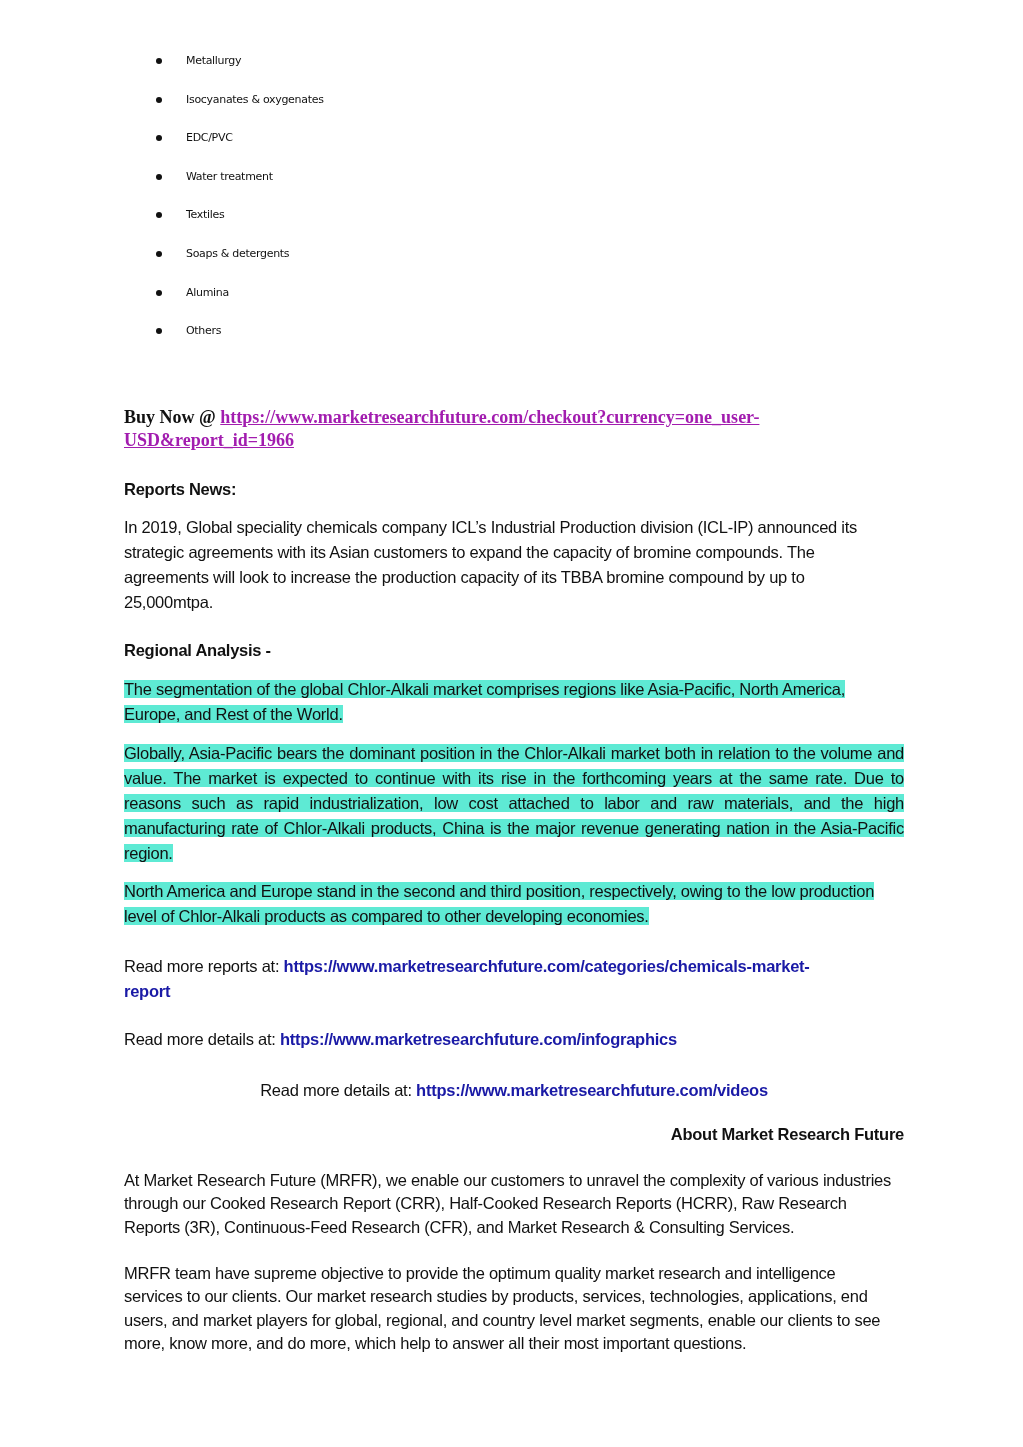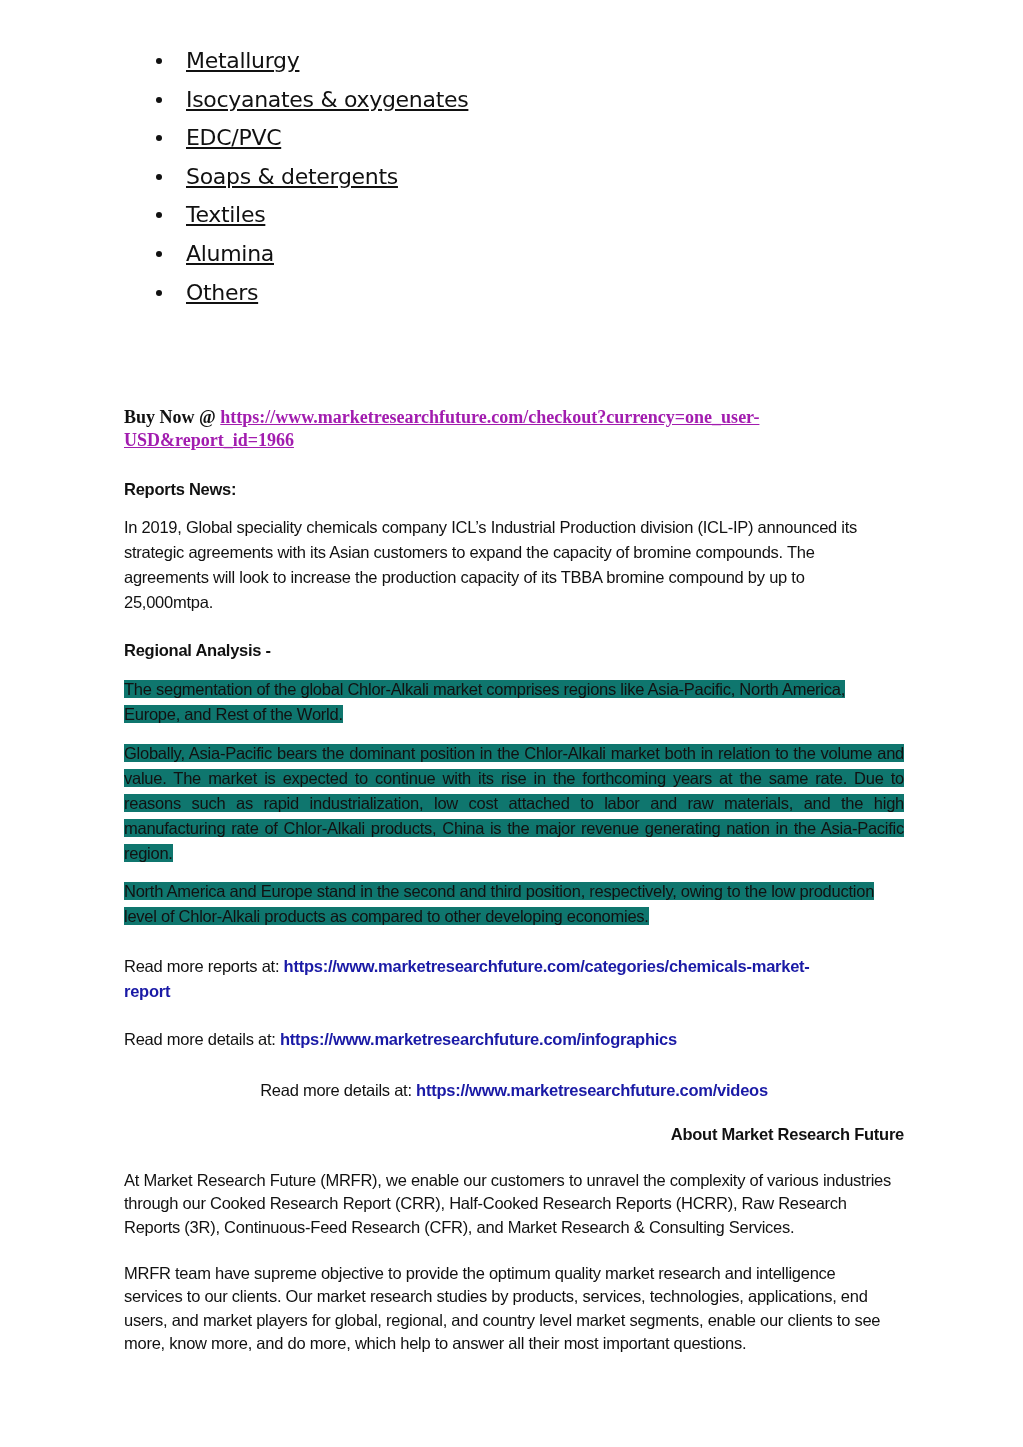--- a/index.html
+++ b/index.html
@@ -3,47 +3,48 @@
 <meta charset="utf-8">
 <style>
   html, body { margin: 0; padding: 0; background: #ffffff; }
   body {
     width: 1023px; height: 1447px; position: relative; overflow: hidden;
     font-family: "Liberation Sans", sans-serif; color: #111;
   }
   .page { position: absolute; left: 124px; top: 0; width: 780px; }
   ul.bullets { list-style: none; margin: 0; padding: 0; position: absolute; left: 30px; top: 47px; }
   ul.bullets li {
-    position: relative; height: 38.6px; line-height: 27px; font-size: 22px; padding-left: 32px;
-    font-family: "DejaVu Sans", sans-serif; letter-spacing: -0.3px; text-decoration: underline;
+    position: relative; height: 38.6px; line-height: 27px; font-size: 11px; padding-left: 32px;
+    font-family: "DejaVu Sans", sans-serif; letter-spacing: -0.3px;
   }
   ul.bullets li .dot {
     position: absolute; left: 2px; top: 11px; width: 6px; height: 6px; border-radius: 50%; background: #111;
   }
   .abs { position: absolute; left: 0; width: 780px; }
   .buy { top: 406px; font-family: "Liberation Serif", serif; font-weight: bold; font-size: 18px; line-height: 23px; }
   .buy a { color: #a21caf; text-decoration: underline; }
   .body-text { font-size: 16.5px; line-height: 25px; font-family: "Liberation Sans Narrow", "Liberation Sans", sans-serif; letter-spacing: -0.25px; }
   .bold { font-weight: normal; }
-  .hl { background: #0f766e; }
+  .hl { background: #5eead4; }
   .justify { text-align: justify; }
   a.link { color: #1a1aa6; font-weight: bold; text-decoration: none; }
   .h { font-weight: bold; font-size: 16.5px; }
 </style>
 </head>
 <body>
 
 <div class="page">
 
   <ul class="bullets">
     <li><span class="dot"></span><span>Metallurgy</span></li>
     <li><span class="dot"></span><span>Isocyanates &amp; oxygenates</span></li>
     <li><span class="dot"></span><span>EDC/PVC</span></li>
+    <li><span class="dot"></span><span>Water treatment</span></li>
+    <li><span class="dot"></span><span>Textiles</span></li>
     <li><span class="dot"></span><span>Soaps &amp; detergents</span></li>
-    <li><span class="dot"></span><span>Textiles</span></li>
     <li><span class="dot"></span><span>Alumina</span></li>
     <li><span class="dot"></span><span>Others</span></li>
   </ul>
 
   <div class="abs buy">
     <span>Buy Now @ </span><a><span>https://www.marketresearchfuture.com/checkout?currency=one_user-</span><br><span>USD&amp;report_id=1966</span></a>
   </div>
 
   <div class="abs body-text h" style="top:477px;">Reports News:</div>
   <div class="abs body-text" style="top:515px; width:770px;">In 2019, Global speciality chemicals company ICL’s Industrial Production division (ICL-IP) announced its strategic agreements with its Asian customers to expand the capacity of bromine compounds. The agreements will look to increase the production capacity of its TBBA bromine compound by up to 25,000mtpa.</div>

